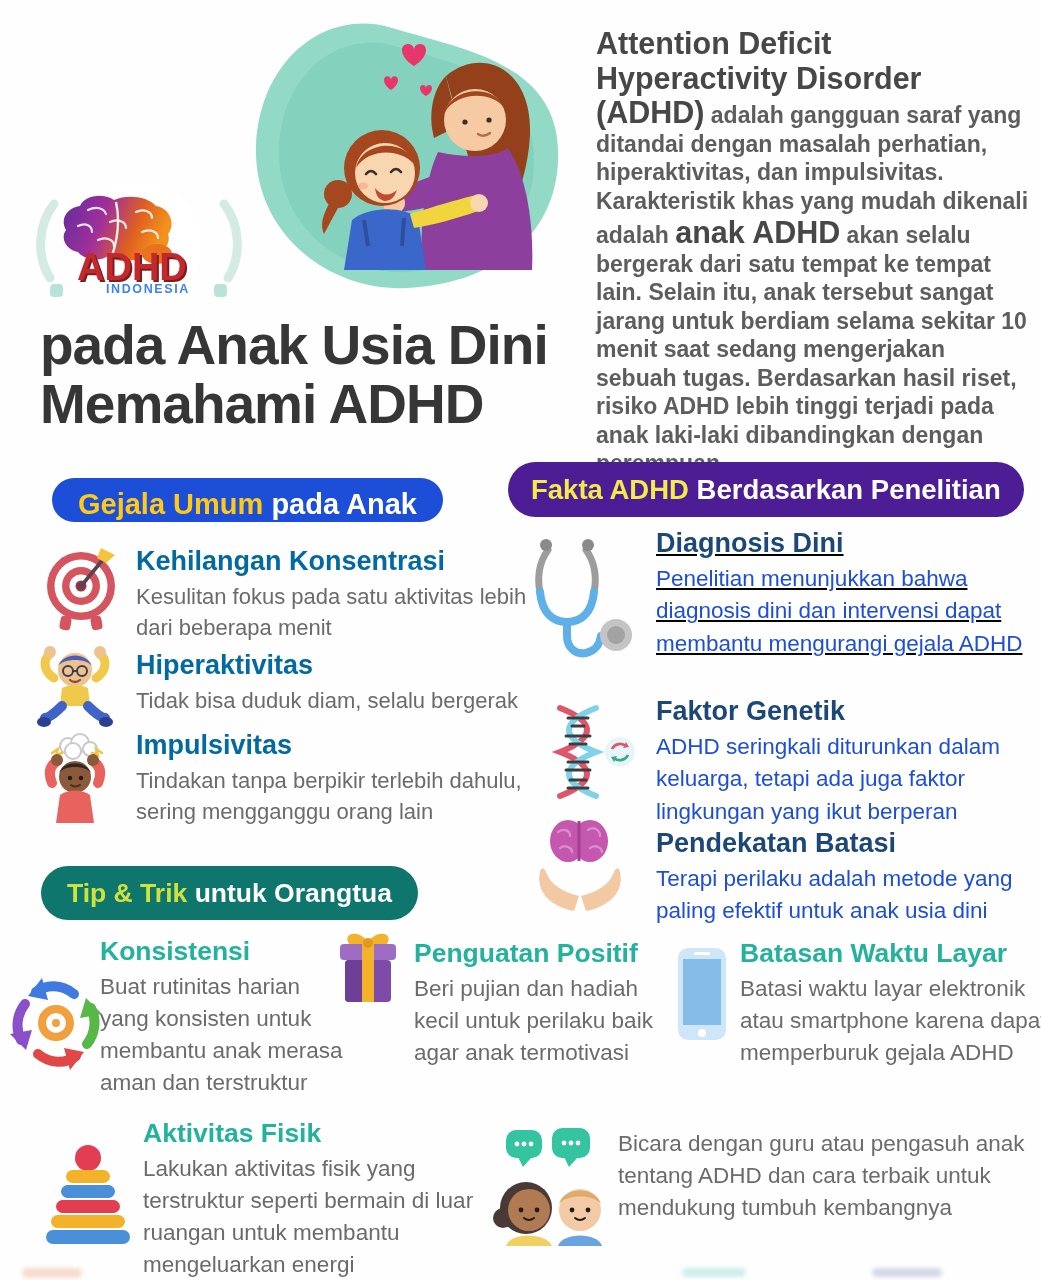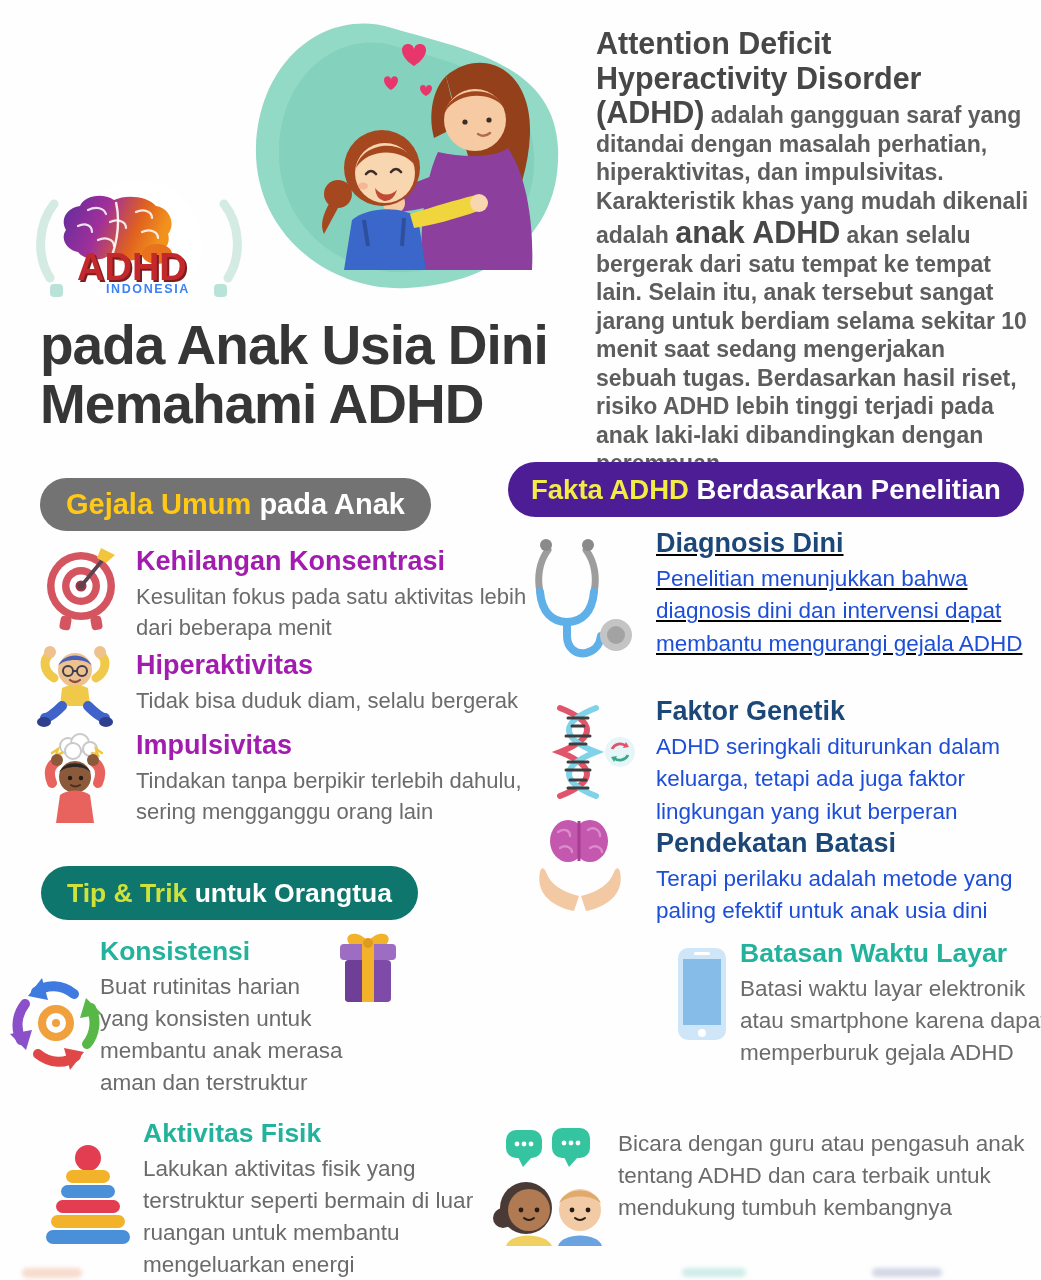--- a/index.html
+++ b/index.html
@@ -21,31 +21,31 @@
          color:#5d5d5d;font-weight:600;}
   .intro .big{font-size:30.5px;font-weight:800;color:#474747;line-height:1.12;}
 
   
   .title{position:absolute;left:40px;top:316px;font-size:55px;font-weight:800;color:#363636;
          line-height:1.07;letter-spacing:-1px;}
 
   
   .badge{position:absolute;border-radius:40px;color:#fff;font-weight:800;white-space:nowrap;}
   .badge .hl{font-weight:800;}
-  .badge-gejala{left:40px;top:478px;height:53px;line-height:53px;padding:0 26px;background:#737373;font-size:29px;}
+  .badge-gejala{left:52px;top:478px;height:44px;line-height:53px;padding:0 26px;background:#1d4ed8;font-size:29px;}
   .badge-gejala .hl{color:#ffc915;}
   .badge-fakta{left:508px;top:462px;height:55px;line-height:55px;padding:0 23px;background:#4c1d95;font-size:27.5px;}
   .badge-fakta .hl{color:#f3ec45;}
   .badge-tips{left:41px;top:866px;height:54px;line-height:54px;padding:0 26px;background:#0f766e;font-size:26.5px;}
   .badge-tips .hl{color:#cfe23c;}
 
   
   .icon{position:absolute;}
   .gitem{position:absolute;left:136px;width:400px;}
-  .gitem h3{margin:0 0 4px 0;font-size:27px;font-weight:800;color:#a21caf;}
+  .gitem h3{margin:0 0 4px 0;font-size:27px;font-weight:800;color:#0369a1;}
   .gitem p{margin:0;font-size:22px;line-height:1.42;color:#6b6b6b;}
   .fitem{position:absolute;left:656px;width:374px;}
   .fitem h3{margin:0 0 4px 0;font-size:27px;font-weight:800;color:#1b4878;}
   .fitem p{margin:0;font-size:22.5px;line-height:1.44;color:#1d4ed8;}
   .titem{position:absolute;}
   .titem h3{margin:0 0 4px 0;font-size:26.5px;font-weight:800;color:#23b29b;}
   .titem p{margin:0;font-size:22.5px;line-height:1.42;color:#6b6b6b;}
 
   
   .smudge{position:absolute;border-radius:6px;filter:blur(2px);}
@@ -298,20 +298,24 @@
 
   <svg class="icon" style="left:332px;top:930px;" width="72" height="76" viewBox="0 0 72 76">
     <path d="M36,12 C28,0 12,2 16,12 C20,20 30,16 36,12 Z" fill="#f2b229"></path>
     <path d="M36,12 C44,0 60,2 56,12 C52,20 42,16 36,12 Z" fill="#f2b229"></path>
     <rect x="8" y="14" width="56" height="16" rx="4" fill="#9d6cc3"></rect>
     <rect x="13" y="30" width="46" height="42" rx="4" fill="#7e4ba8"></rect>
     <path d="M13,34 a4,4 0 0 1 4,-4 l14,0 l0,42 l-14,0 a4,4 0 0 1 -4,-4 Z" fill="#6d3f96"></path>
     <rect x="30" y="14" width="12" height="58" fill="#f2b229"></rect>
     <circle cx="36" cy="13" r="5" fill="#e09a1f"></circle>
   </svg>
+  <div class="titem" style="left:414px;top:938px;width:258px;">
+    <h3>Penguatan Positif</h3>
+    <p>Beri pujian dan hadiah kecil untuk perilaku baik agar anak termotivasi</p>
+  </div>
 
   <svg class="icon" style="left:676px;top:946px;" width="52" height="96" viewBox="0 0 52 96">
     <rect x="2" y="2" width="48" height="92" rx="10" fill="#cfe6f8"></rect>
     <rect x="7" y="13" width="38" height="66" fill="#85bce8"></rect>
     <circle cx="26" cy="87" r="4" fill="#ffffff"></circle>
     <rect x="18" y="6" width="16" height="3" rx="1.5" fill="#ffffff"></rect>
   </svg>
   <div class="titem" style="left:740px;top:938px;width:312px;">
     <h3>Batasan Waktu Layar</h3>
     <p>Batasi waktu layar elektronik atau smartphone karena dapat memperburuk gejala ADHD</p>

